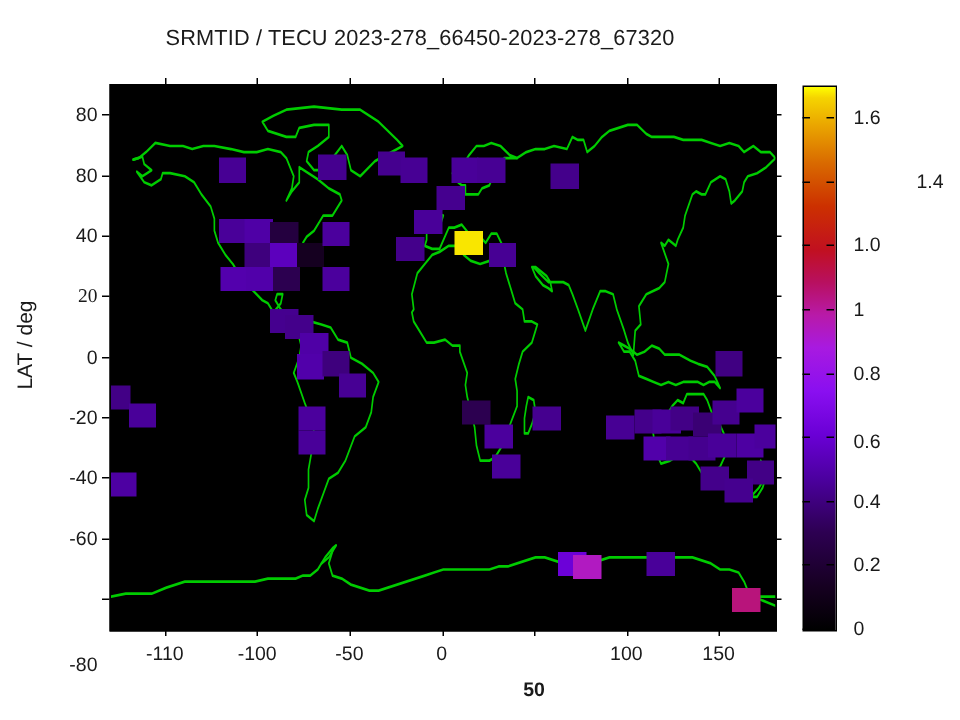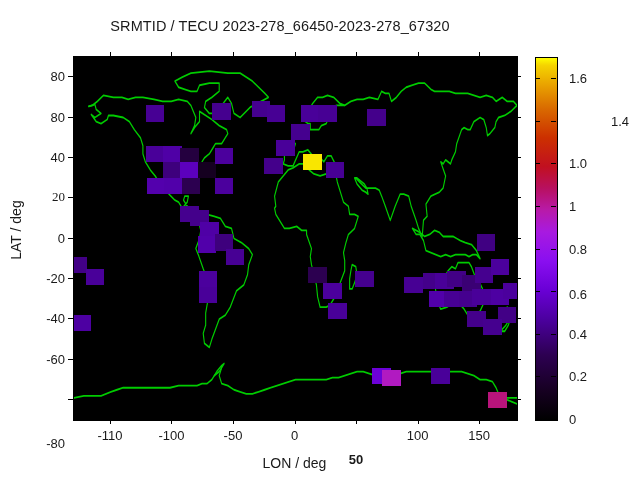--- a/index.html
+++ b/index.html
@@ -195,21 +195,20 @@
       <div class="tick y" style="left: 68px; top: 318.167px;"></div>
       <div class="tick y" style="left: 516px; top: 318.167px;"></div>
       <div class="ylabel" style="left: 15px; width: 50px; top: 318.167px;">-40</div>
       <div class="tick y" style="left: 68px; top: 358.5px;"></div>
       <div class="tick y" style="left: 516px; top: 358.5px;"></div>
       <div class="ylabel" style="left: 15px; width: 50px; top: 358.5px;">-60</div>
       <div class="tick y" style="left: 68px; top: 398.833px;"></div>
       <div class="tick y" style="left: 516px; top: 398.833px;"></div>
       <div class="ylabel" style="left: 15px; width: 50px; top: 398.833px; margin-top: 44px;">-80</div>
     </div>
-  <div class="axis-title-x">LON / deg</div>
   <div class="axis-title-y">LAT / deg</div>
 
   <div class="cbar-frame">
     <div class="cbar-grad" style="background: linear-gradient(to top, rgb(0, 0, 0) 0%, rgb(22, 0, 33) 8%, rgb(45, 0, 82) 18%, rgb(76, 0, 160) 28%, rgb(106, 0, 214) 36%, rgb(138, 15, 240) 44%, rgb(168, 26, 224) 52%, rgb(184, 26, 168) 58%, rgb(184, 16, 96) 64%, rgb(193, 16, 32) 70%, rgb(204, 48, 0) 78%, rgb(217, 106, 0) 86%, rgb(234, 166, 0) 93%, rgb(245, 212, 0) 98%, rgb(255, 255, 0) 100%);"></div>
   </div>
   <div id="cbar-axis">
       <div class="cbar-tick" style="left: 535px; top: 419px;"></div>
       <div class="cbar-tick" style="left: 551px; top: 419px;"></div>
       <div class="cbar-label" style="left: 569px; top: 419px;">0</div>
       <div class="cbar-tick" style="left: 535px; top: 376.412px;"></div>

